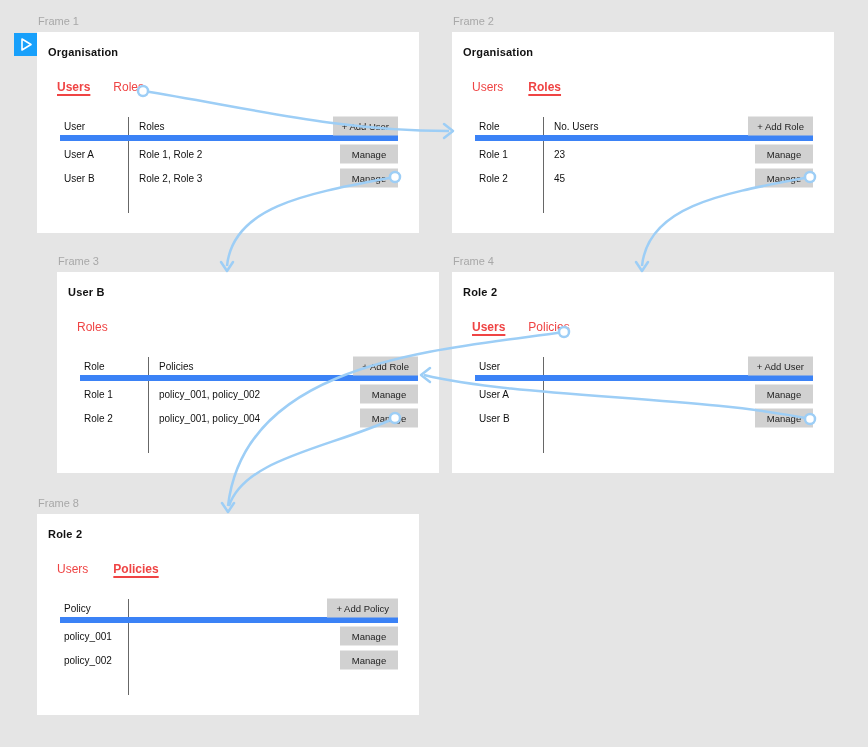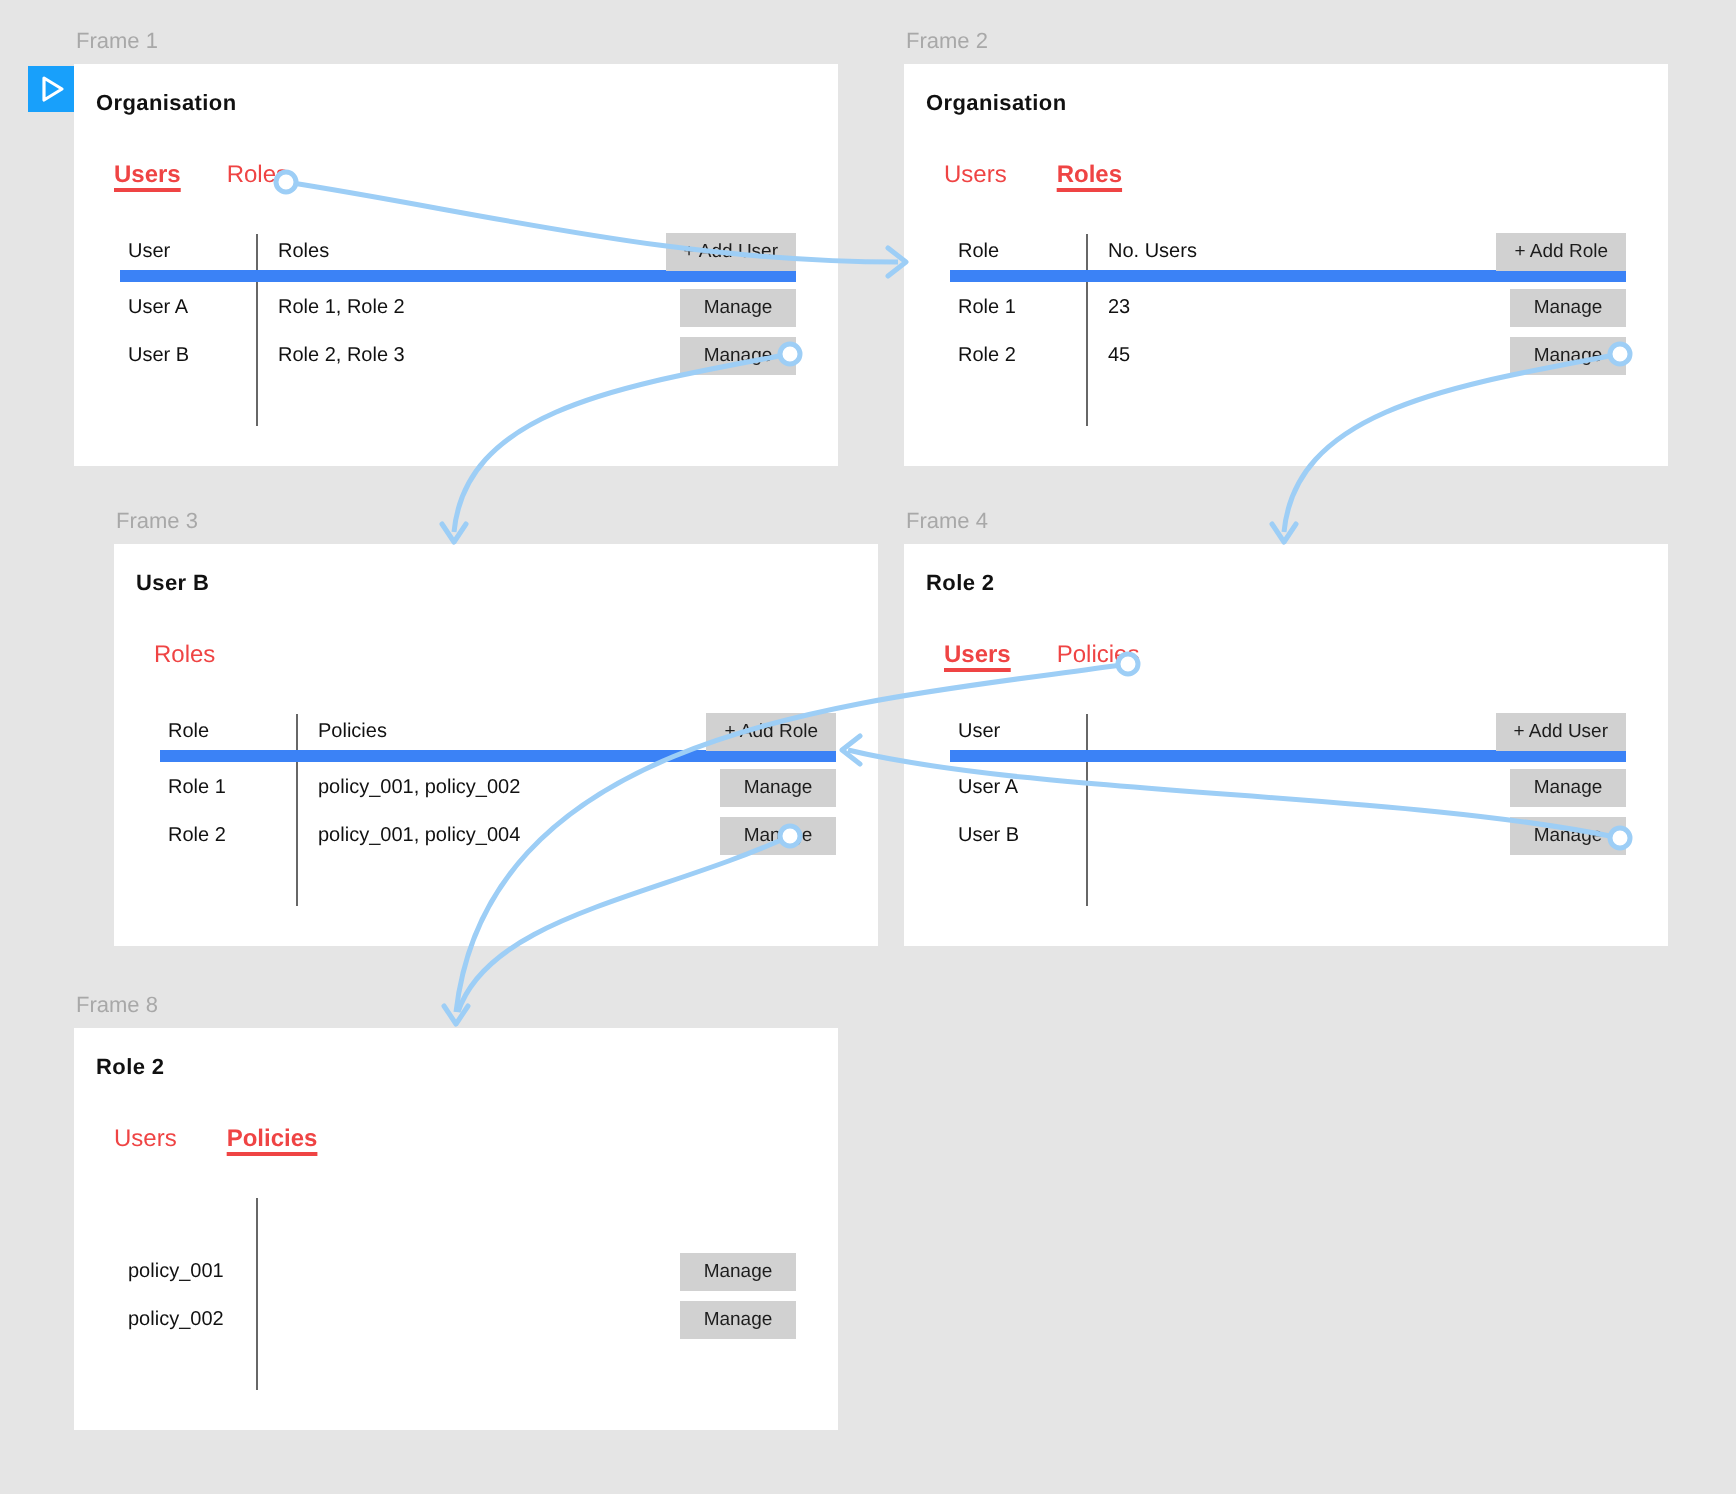--- a/index.html
+++ b/index.html
@@ -203,20 +203,25 @@
   <div class="frame-wrap" style="left:37px;top:514px;">
     <div class="frame-label">Frame 8</div>
     <div class="frame">
       <div class="frame-title">Role 2</div>
       <div class="tabs">
         <span class="tab first">Users</span>
         <span class="tab active">Policies</span>
       </div>
       <div class="wtable">
         <div class="vline"></div>
+        <div class="trow thead">
+          <span class="cell c1">Policy</span>
+          <span class="cell c2"></span>
+          <button class="btn">+ Add Policy</button>
+        </div>
         <div class="trow r1">
           <span class="cell c1">policy_001</span>
           <span class="cell c2"></span>
           <button class="btn">Manage</button>
         </div>
         <div class="trow r2">
           <span class="cell c1">policy_002</span>
           <span class="cell c2"></span>
           <button class="btn">Manage</button>
         </div>

